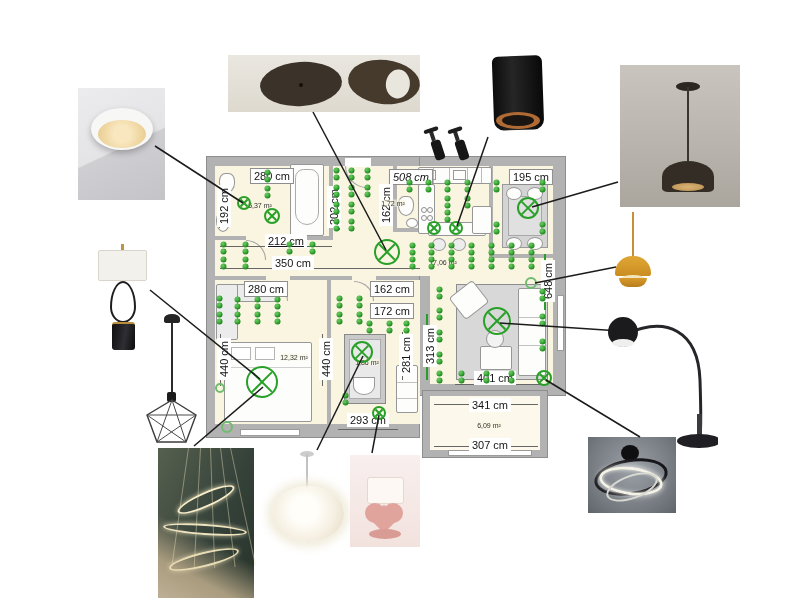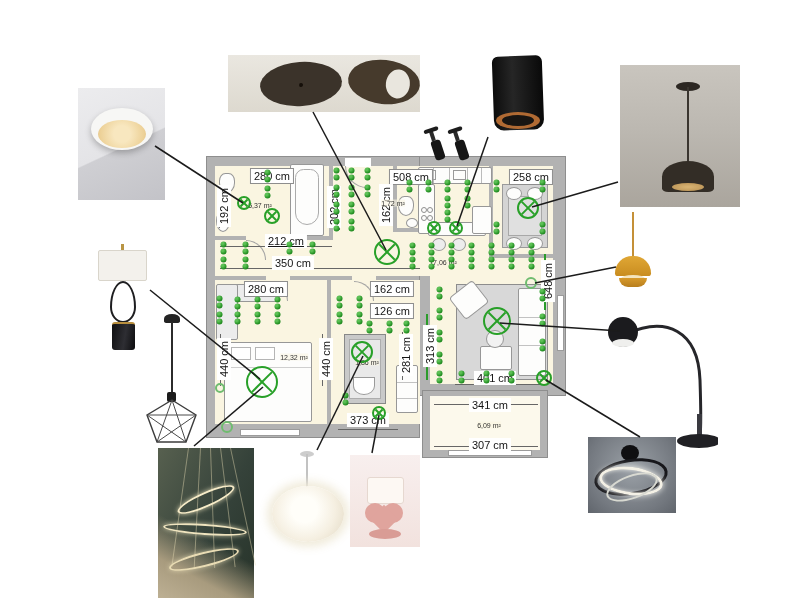--- a/index.html
+++ b/index.html
@@ -226,31 +226,31 @@
       <div class="dim-line" style="left: 339px; top: 186px; width: 1px; height: 44px;"></div>
       <div class="dim-line" style="left: 381px; top: 186px; width: 1px; height: 40px;"></div>
       <div class="dim-line" style="left: 220px; top: 334px; width: 1px; height: 52px;"></div>
       <div class="dim-line" style="left: 322px; top: 334px; width: 1px; height: 52px;"></div>
       <div class="dim-line" style="left: 402px; top: 332px; width: 1px; height: 48px;"></div>
       <div class="dim-line green" style="left: 426px; top: 314px; width: 2px; height: 66px;"></div>
       <div class="dim-line green" style="left: 544px; top: 254px; width: 2px; height: 56px;"></div>
     </div>
   <div class="layer z-labels" id="labels">
       <div class="dim-label boxed" style="left: 272px; top: 176px;">280 cm</div>
-      <div class="dim-label boxed" style="left: 411px; top: 177px;">508 cm</div>
-      <div class="dim-label boxed" style="left: 531px; top: 177px;">258 cm</div>
+      <div class="dim-label boxed" style="left: 411px; top: 177px; font-style: italic;">508 cm</div>
+      <div class="dim-label boxed" style="left: 531px; top: 177px;">195 cm</div>
       <div class="dim-label boxed" style="left: 392px; top: 289px;">162 cm</div>
-      <div class="dim-label boxed" style="left: 392px; top: 311px;">126 cm</div>
+      <div class="dim-label boxed" style="left: 392px; top: 311px;">172 cm</div>
       <div class="dim-label boxed" style="left: 266px; top: 289px;">280 cm</div>
       <div class="dim-label" style="left: 286px; top: 241px; text-decoration: underline;">212 cm</div>
       <div class="dim-label" style="left: 293px; top: 263px;">350 cm</div>
       <div class="dim-label" style="left: 495px; top: 378px;">401 cm</div>
       <div class="dim-label" style="left: 490px; top: 405px;">341 cm</div>
       <div class="dim-label" style="left: 490px; top: 445px;">307 cm</div>
-      <div class="dim-label" style="left: 368px; top: 420px;">373 cm</div>
+      <div class="dim-label" style="left: 368px; top: 420px;">293 cm</div>
       <div class="dim-label vert" style="left: 224px; top: 206px;">192 cm</div>
       <div class="dim-label vert" style="left: 334px; top: 207px;">202 cm</div>
       <div class="dim-label vert" style="left: 386px; top: 205px;">162 cm</div>
       <div class="dim-label vert" style="left: 224px; top: 359px;">440 cm</div>
       <div class="dim-label vert" style="left: 326px; top: 359px;">440 cm</div>
       <div class="dim-label vert" style="left: 406px; top: 355px;">281 cm</div>
       <div class="dim-label vert" style="left: 430px; top: 346px;">313 cm</div>
       <div class="dim-label vert" style="left: 548px; top: 281px;">648 cm</div>
       <div class="area-label" style="left: 260px; top: 205px;">5,37 m²</div>
       <div class="area-label" style="left: 393px; top: 203px;">1,72 m²</div>

